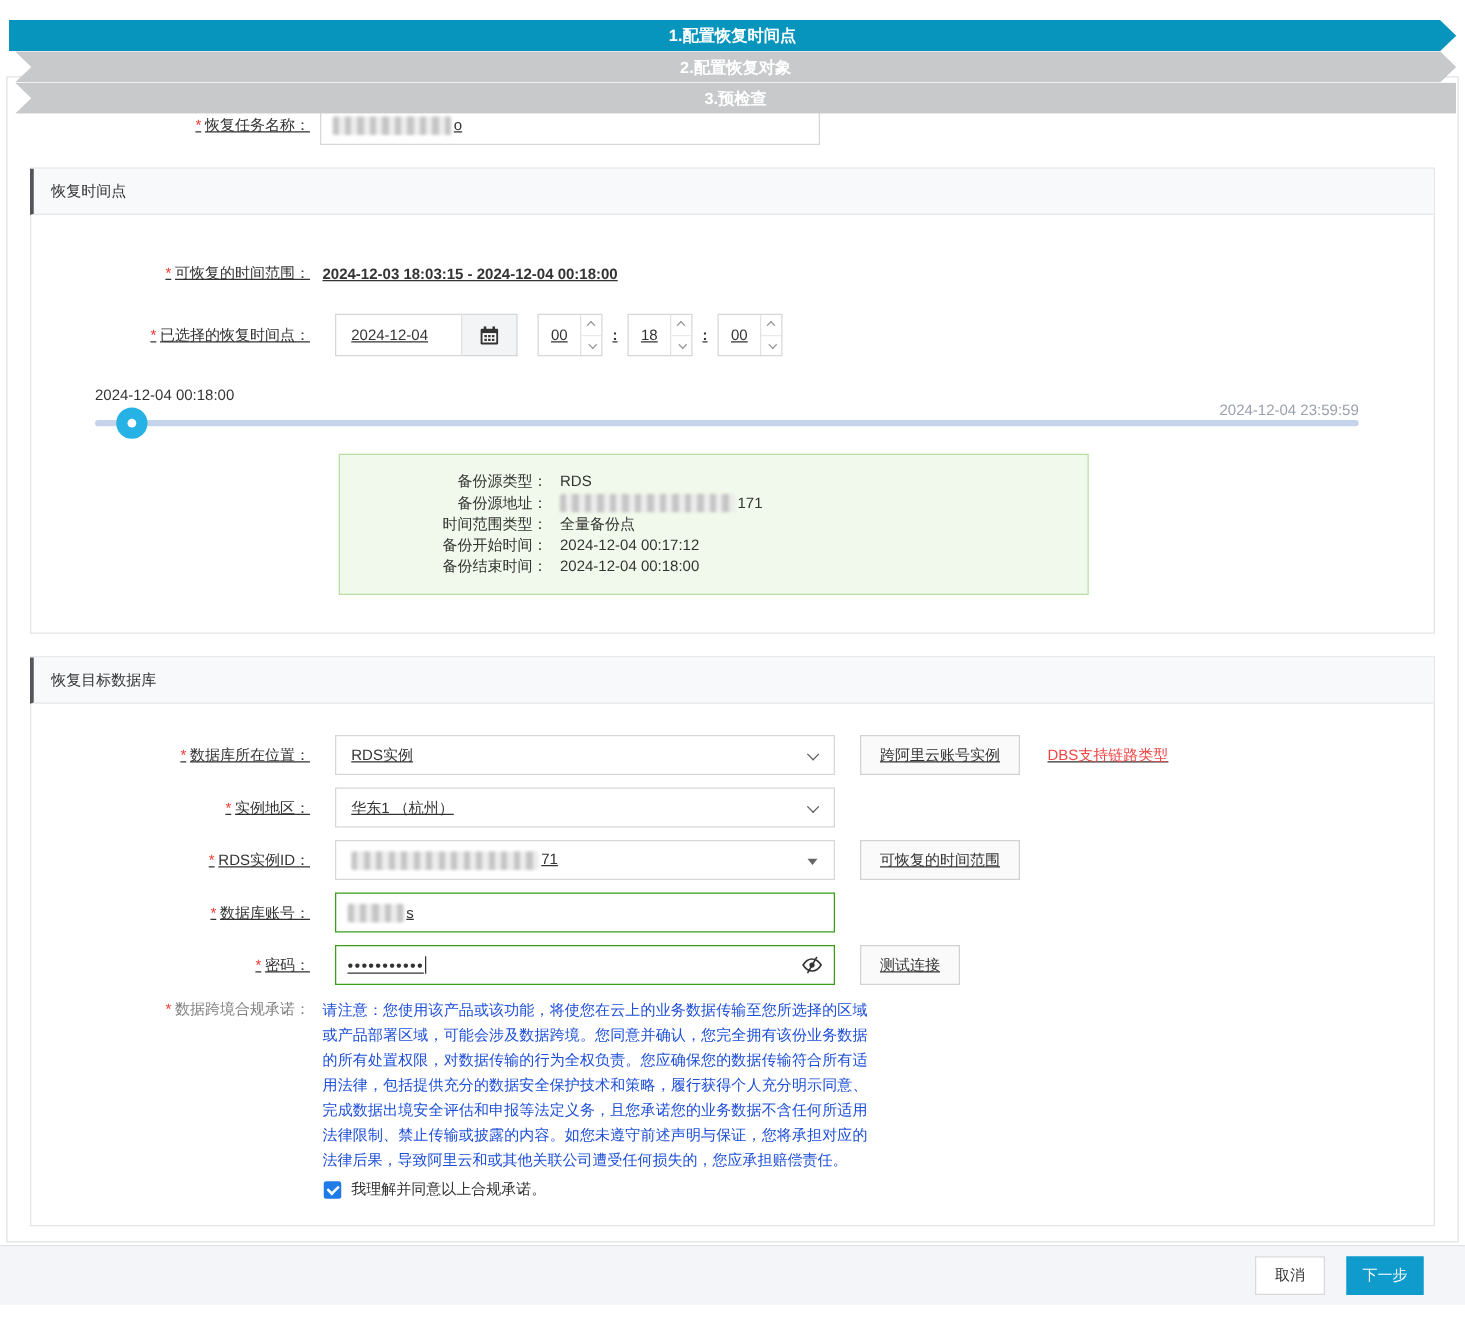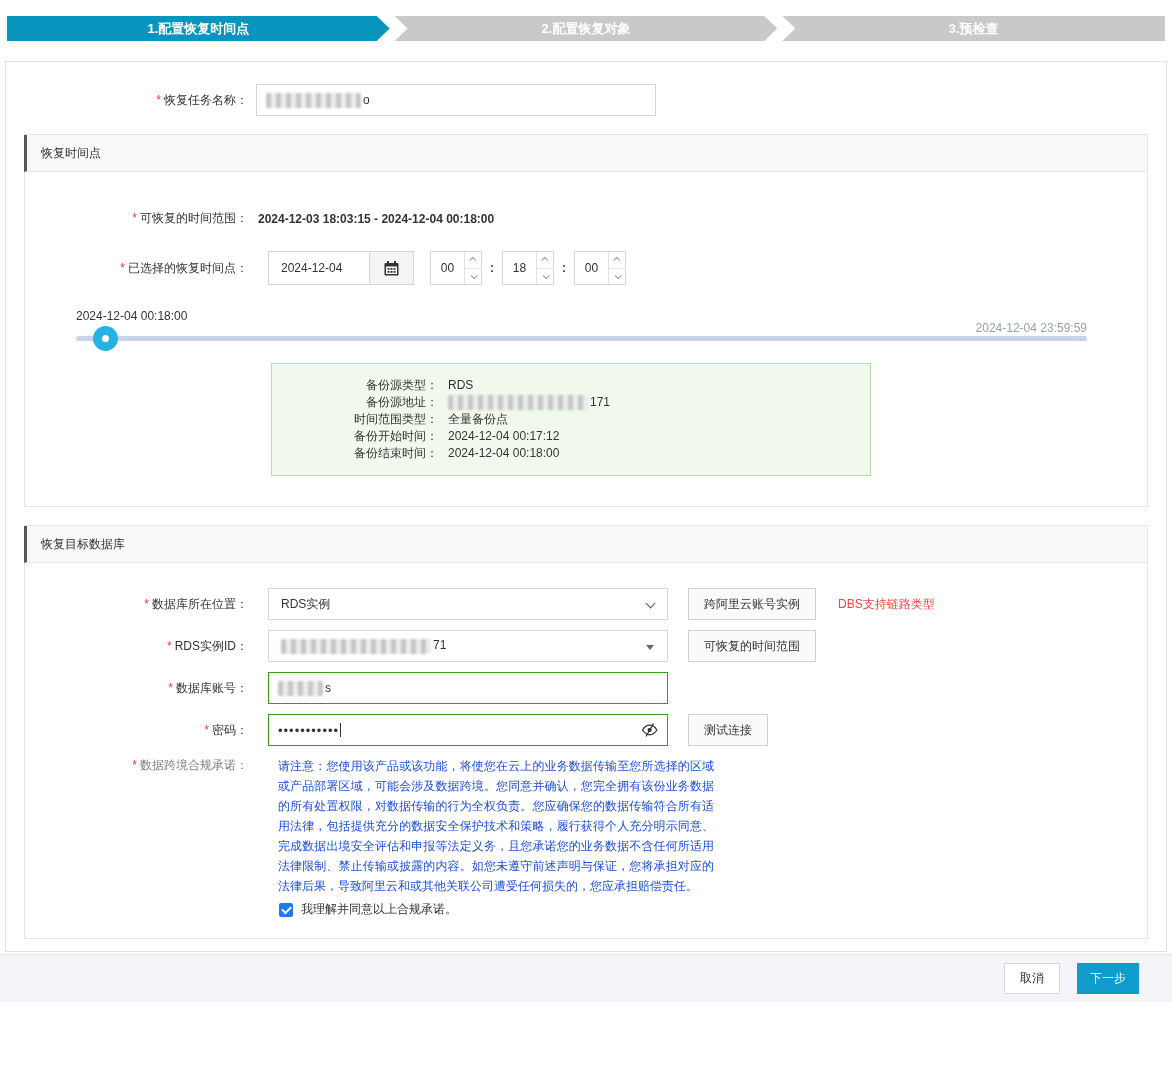--- a/index.html
+++ b/index.html
@@ -1,33 +1,33 @@
 <!DOCTYPE html>
 <html><head>
 <meta charset="utf-8">
 <style>
   * { margin:0; padding:0; box-sizing:border-box; }
   html,body { width:1172px; height:1068px; background:#fff;
     font-family:"Liberation Sans","DejaVu Sans",sans-serif; font-size:12px; color:#333; }
 
   
-  .step-bar { display:flex; margin:16px 7px 0 7px; height:25px; }
+  .step-bar { display:flex; margin:16px 7px 0 7px; height:25px;flex-direction:column; }
   .step { flex:1; background:#c8c9ca; color:#fff; font-size:13px; font-weight:bold;
     text-align:center; line-height:25px; }
   .step + .step { margin-left:5px; }
   .step.active { background:#0795bd; }
   .step.first { clip-path:polygon(0 0, calc(100% - 13px) 0, 100% 50%, calc(100% - 13px) 100%, 0 100%); }
   .step.mid   { clip-path:polygon(0 0, calc(100% - 13px) 0, 100% 50%, calc(100% - 13px) 100%, 0 100%, 13px 50%); }
   .step.last  { clip-path:polygon(0 0, 100% 0, 100% 100%, 0 100%, 13px 50%); }
 
   
   .main-panel { margin:20px 5px 0; border:1px solid #dfe1e4; background:#fff;
     padding:22px 0 12px; }
 
-  .form-row { display:flex; align-items:center; }
+  .form-row { display:flex; align-items:center;text-decoration:underline; }
   .form-label { width:250px; padding-right:8px; text-align:right; flex-shrink:0; }
   .section .form-label { width:231px; }
   .req { color:#f03b32; margin-right:3px; }
 
   .text-input { height:32px; border:1px solid #d5d7da; background:#fff;
     display:flex; align-items:center; padding:0 9px; }
   .task-input { width:400px; }
 
   .blur { display:inline-block; height:15px; border-radius:2px; vertical-align:middle;
     background-image:repeating-linear-gradient(90deg,#c6c6c6 0 5px,#ececec 5px 10px),
@@ -91,21 +91,21 @@
 
   .btn { height:32px; border:1px solid #d2d2d2; background:#fafafa; padding:0 15px;
     display:inline-flex; align-items:center; margin-left:20px; cursor:pointer; white-space:nowrap; }
   .link { color:#ef4444; margin-left:22px; cursor:pointer; }
 
   .input-green { width:400px; border-color:#3a9c16; margin-left:12px; position:relative; }
   .pw-dots { font-size:13px; letter-spacing:1px; }
   .caret { display:inline-block; width:1px; height:14px; background:#333; margin-left:1px; }
   .eye-btn { position:absolute; right:9px; top:7px; cursor:pointer; }
 
-  .compliance-row { display:flex; align-items:flex-start; margin-top:1px;gap:20px; }
+  .compliance-row { display:flex; align-items:flex-start; margin-top:1px; }
   .compliance-label { color:#808080; padding-top:1px; }
   .compliance-box { width:436px; margin-left:2px; }
   .compliance-text { line-height:20px; color:#1d4ed8; text-align:justify; }
   .agree-row { display:flex; align-items:center; margin-top:5px; }
   .checkbox { width:14px; height:14px; border-radius:2px; background:#1f7be8;
     position:relative; margin:0 8px 0 1px; cursor:pointer; flex-shrink:0; }
   .checkbox::after { content:""; position:absolute; left:3px; top:3.5px; width:7px; height:4px;
     border-left:2px solid #fff; border-bottom:2px solid #fff; transform:rotate(-45deg); }
 
   
@@ -255,20 +255,29 @@
           <span class="req">*</span><span>数据库所在位置：</span>
         </div>
         <div class="select-box">
           <span>RDS实例</span>
           <span class="sel-chev"></span>
         </div>
         <div class="btn">跨阿里云账号实例</div>
         <span class="link">DBS支持链路类型</span>
       </div>
 
+      <div class="form-row form-row2">
+        <div class="form-label">
+          <span class="req">*</span><span>实例地区：</span>
+        </div>
+        <div class="select-box">
+          <span>华东1 （杭州）</span>
+          <span class="sel-chev"></span>
+        </div>
+      </div>
 
       <div class="form-row form-row2">
         <div class="form-label">
           <span class="req">*</span><span>RDS实例ID：</span>
         </div>
         <div class="select-box">
           <span><span class="blur w150"></span><span>71</span></span>
           <span class="sel-tri"></span>
         </div>
         <div class="btn">可恢复的时间范围</div>

